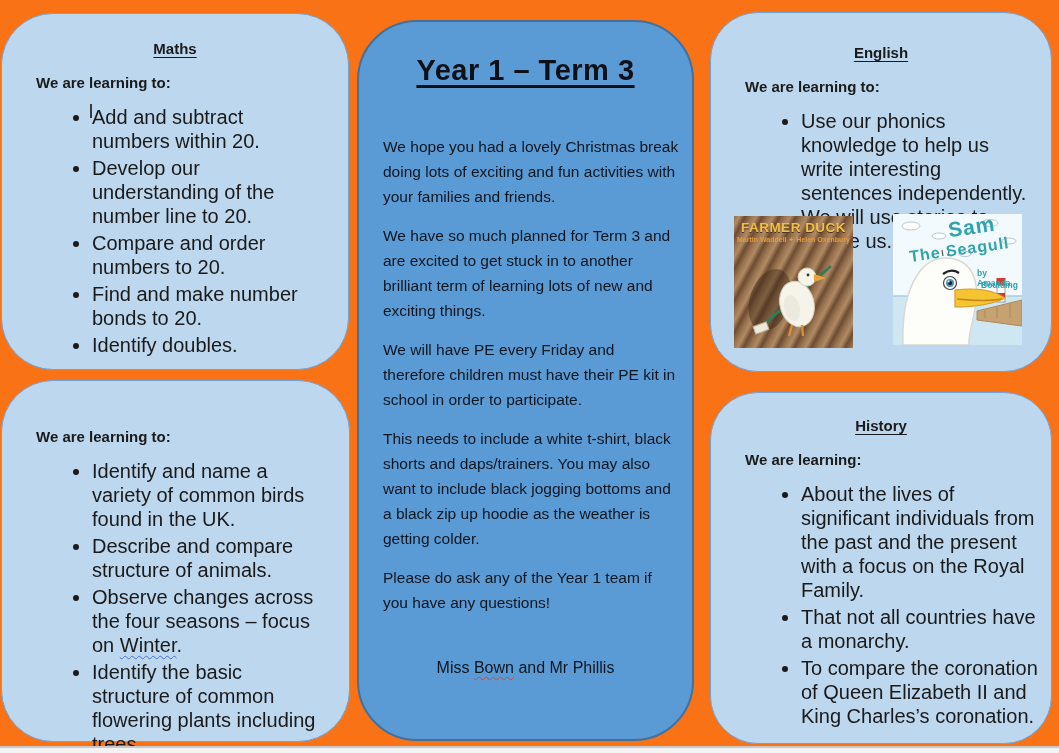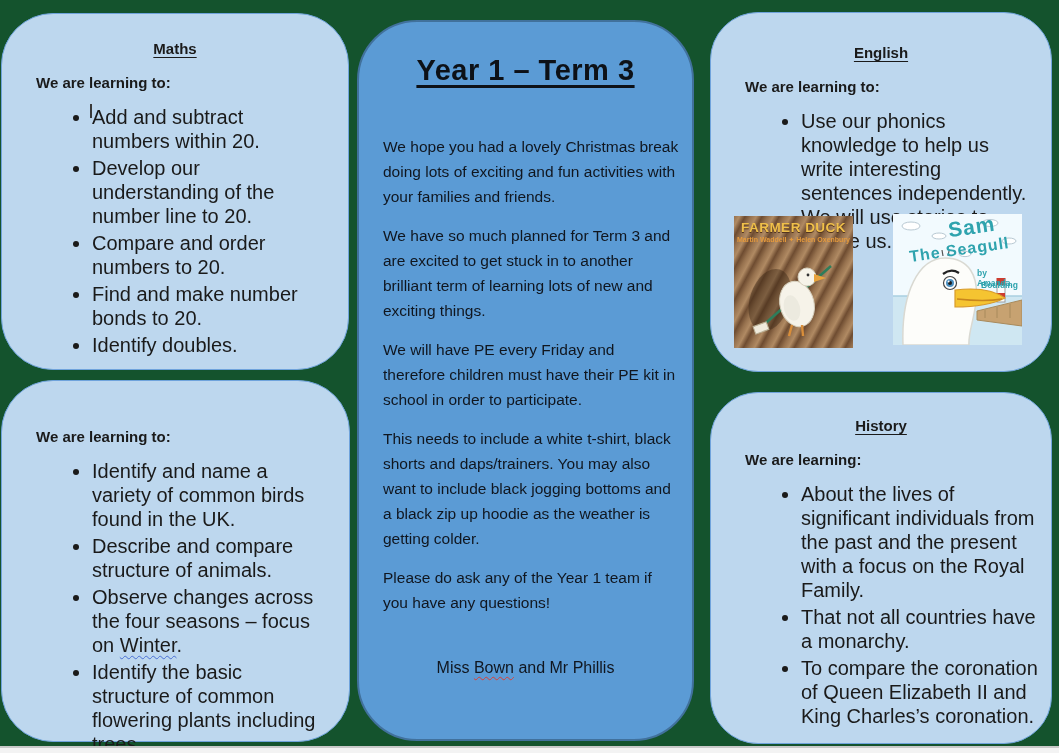--- a/index.html
+++ b/index.html
@@ -5,21 +5,21 @@
   :root{
     --panel-light-fill:#BDD7EE;
     --panel-light-border:#6FA3DC;
     --panel-dark-fill:#5B9BD5;
     --panel-dark-border:#41719C;
     --text:#1A1A1A;
   }
   *{margin:0;padding:0;box-sizing:border-box;}
   html,body{width:1059px;height:753px;background:#ffffff;overflow:hidden;}
   body{font-family:"Liberation Sans","DejaVu Sans",sans-serif;color:var(--text);position:relative;}
-  .page{position:absolute;inset:0;background:#14532d;}
+  .page{position:absolute;inset:0;background:#f97316;}
 
   .panel{position:absolute;}
   .panel.light{background:var(--panel-light-fill);border:1.5px solid var(--panel-light-border);}
   .panel.dark{background:var(--panel-dark-fill);border:2px solid var(--panel-dark-border);}
 
   #panel-maths  {left:1px; top:13px;  width:348px; height:357px; border-radius:52px; padding-top:26px;}
   #panel-science{left:1px; top:380px; width:349px; height:362px; border-radius:52px; padding-top:30px;}
   #panel-center {left:357px;top:20px; width:337px; height:721px; border-radius:60px; padding-top:32px;}
   #panel-english{left:710px;top:12px; width:342px; height:360px; border-radius:48px; padding-top:31px;}
   #panel-history{left:710px;top:392px;width:342px; height:352px; border-radius:48px; padding-top:24px;}

